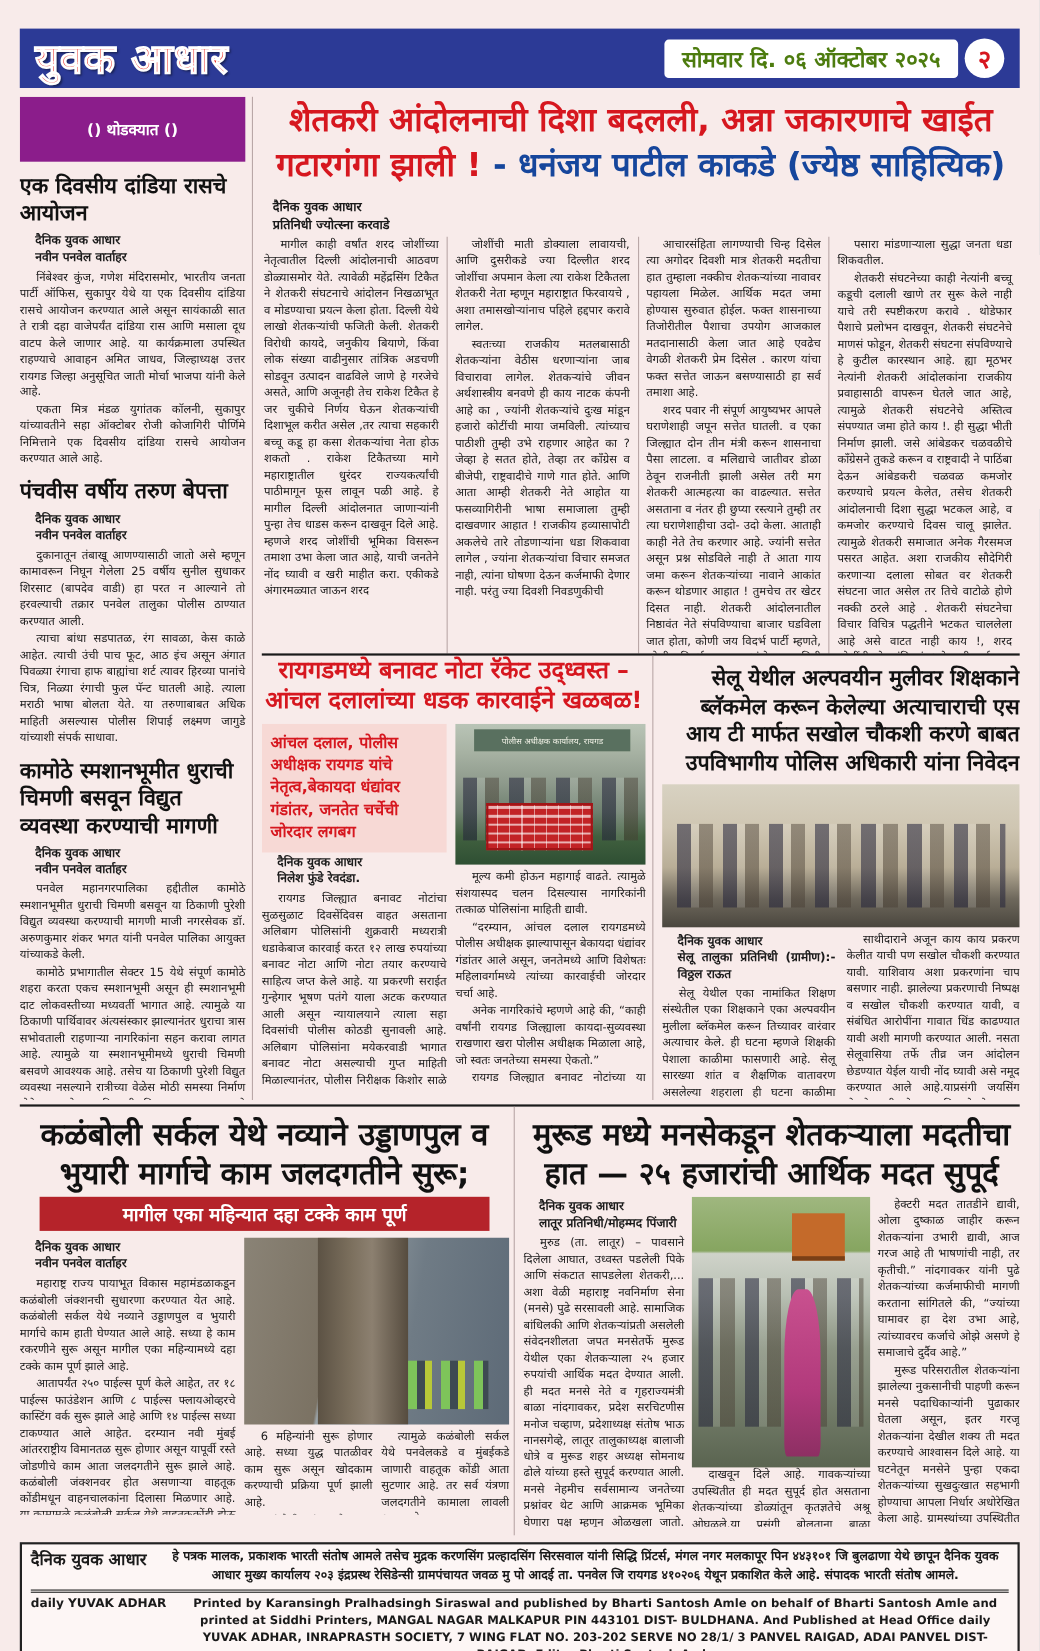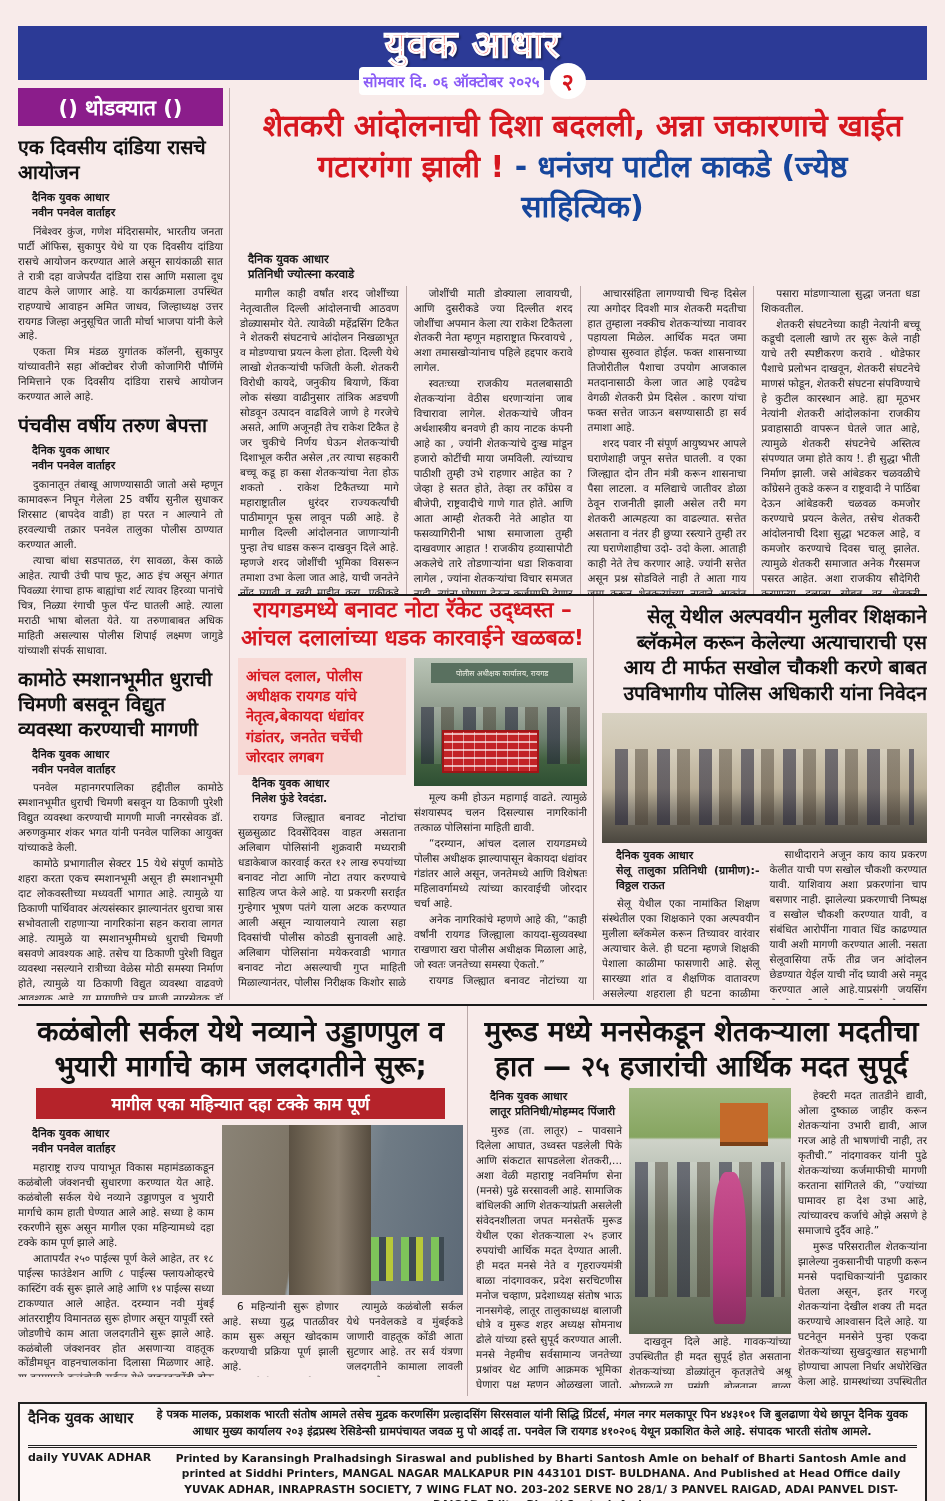--- a/index.html
+++ b/index.html
@@ -1,39 +1,39 @@
 <!DOCTYPE html>
 <html><head>
 <meta charset="utf-8">
 <style>
   html,body{margin:0;padding:0;background:#ddd;}
   .page{position:relative;width:945px;height:1501px;background:#f8ebea;margin:0 auto;
         font-family:"DejaVu Sans","Liberation Sans",sans-serif;color:#1a1a1a;overflow:hidden;}
   
   .masthead{position:absolute;left:18px;right:18px;top:26px;height:54px;background:#2c3a96;
-            display:flex;align-items:center;justify-content:space-between;padding:0 14px;box-sizing:border-box;flex-direction:column;}
+            display:flex;align-items:center;justify-content:space-between;padding:0 14px;box-sizing:border-box;}
   .logo{font-size:37px;font-weight:800;color:#e8332a;-webkit-text-stroke:1.3px #ffffff;
         text-shadow:2px 2px 2px rgba(0,0,0,.45);letter-spacing:1px;line-height:1;}
   .mast-right{display:flex;align-items:center;gap:6px;}
-  .date-box{background:#fff;color:#8b5cf6;font-weight:700;font-size:15px;padding:4px 4px;border-radius:4px;}
+  .date-box{background:#fff;color:#4d7c0f;font-weight:700;font-size:20px;padding:4px 16px;border-radius:4px;}
   .page-badge{background:#fff;color:#d6171f;width:36px;height:36px;border-radius:50%;
               display:flex;align-items:center;justify-content:center;font-size:23px;font-weight:800;}
   
   .content{position:absolute;left:18px;right:18px;top:88px;height:912px;display:flex;gap:8px;}
   .sidebar{width:212px;flex:none;overflow:hidden;border-right:1px solid #b9a7a7;padding-right:6px;box-sizing:border-box;}
-  .sidebar-header{background:#8b1d8b;color:#fff;text-align:center;font-weight:800;font-size:21px;padding:5px 0;}
+  .sidebar-header{background:#8b1d8b;color:#fff;text-align:center;font-weight:800;font-size:14px;padding:20px 0;}
   .brief h3{font-size:19.5px;line-height:1.28;margin:10px 0 5px;color:#111;font-weight:700;}
   .byline{font-weight:700;font-size:11px;line-height:1.35;padding-left:14px;margin:2px 0 3px;}
   .byline span{display:block;}
   .body-text{font-size:10.4px;line-height:1.44;text-align:justify;}
   .para{margin:0 0 1px;text-indent:15px;}
   .main-col{flex:1;display:flex;flex-direction:column;min-width:0;}
   
   .lead{height:506px;overflow:hidden;}
-  .lead-headline{margin:16px;padding:2px 4px 8px;text-align:center;font-size:30px;line-height:1.35;font-weight:800;}
+  .lead-headline{margin:0;padding:2px 4px 8px;text-align:center;font-size:30px;line-height:1.35;font-weight:800;}
   .hl-red{color:#d6171f;}
   .hl-blue{color:#16469c;}
   .lead .byline{padding-left:10px;font-size:11.5px;}
   .cols4{display:flex;height:384px;overflow:hidden;}
   .cols4 .col{flex:1;padding:0 7px;border-left:1px solid #b9a7a7;overflow:hidden;}
   .cols4 .col:first-child{border-left:none;padding-left:2px;}
   
   .mid-band{border-top:2px solid #1a1a1a;height:404px;display:flex;overflow:hidden;}
   .raigad{width:356px;flex:none;border-right:1px solid #b9a7a7;padding-right:6px;box-sizing:border-box;}
   .red-headline{color:#d6171f;font-size:21.5px;line-height:1.3;font-weight:800;text-align:center;margin:0 0 6px;}

